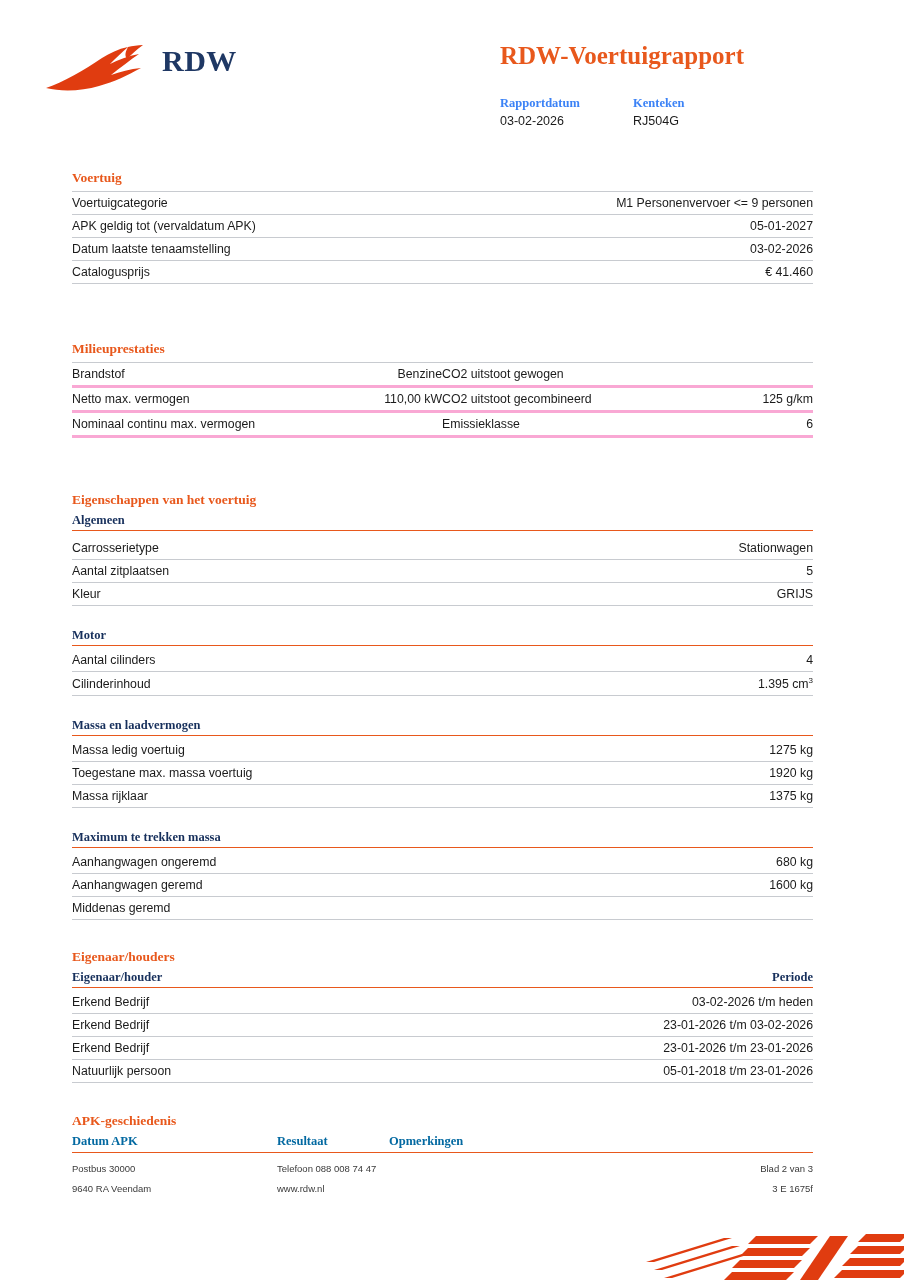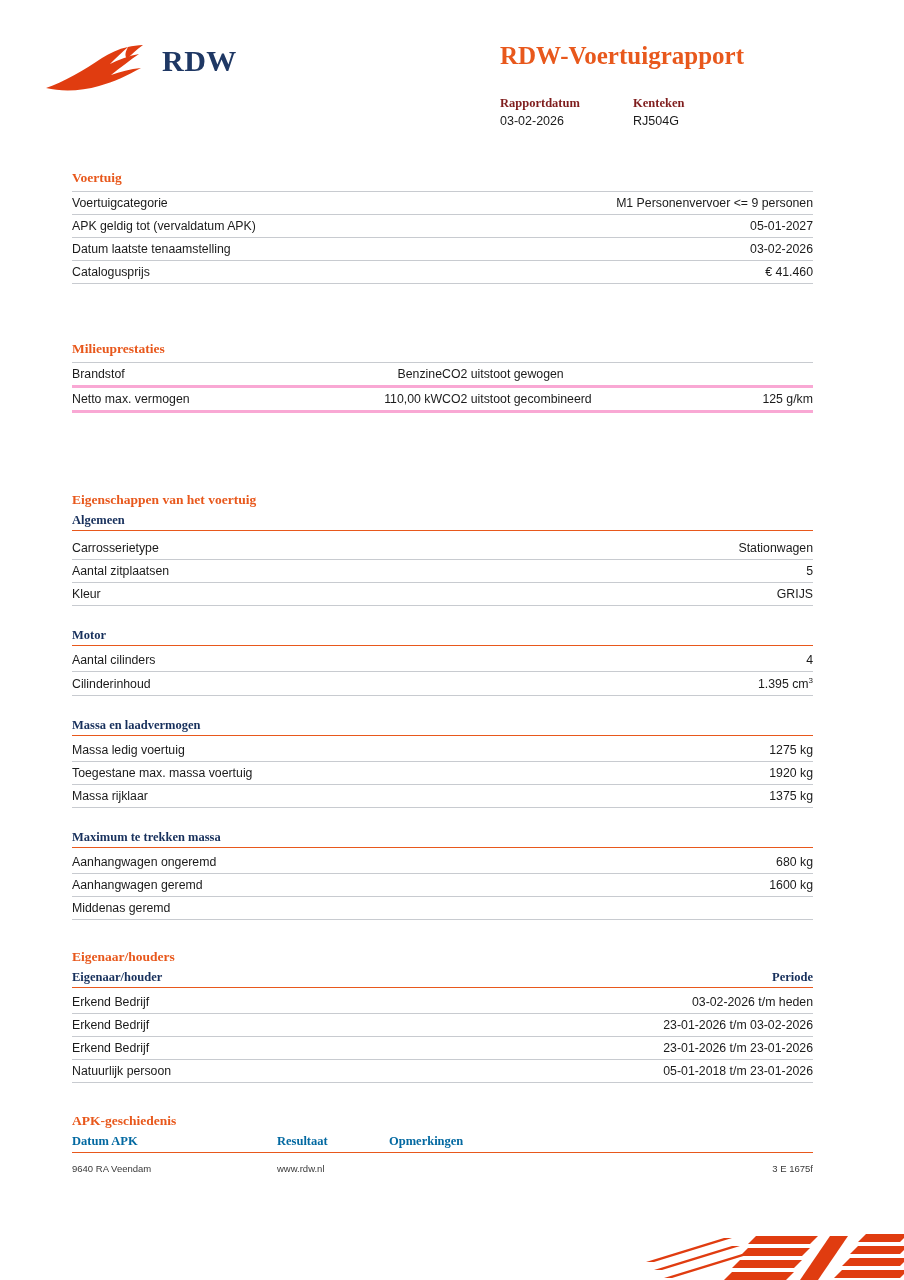--- a/index.html
+++ b/index.html
@@ -59,21 +59,21 @@
     left: 500px;
     top: 96px;
     display: flex;
     gap: 0;
   }
   .meta-col { width: 133px; }
   .meta-label {
     font-family: "Liberation Serif", serif;
     font-weight: bold;
     font-size: 12.5px;
-    color: #7f1d1d;
+    color: #3b82f6;
     margin-bottom: 3px;
   }
   .meta-value { font-size: 12.5px; color: #1b1b1b; }
 
   
   .section { position: absolute; left: 72px; width: 741px; }
   .sec-title {
     font-family: "Liberation Serif", serif;
     font-weight: bold;
     font-size: 13.5px;
@@ -227,20 +227,26 @@
         <td class="e2">Benzine</td>
         <td class="e3">CO2 uitstoot gewogen</td>
         <td class="e4"></td>
       </tr>
       <tr>
         <td class="e1">Netto max. vermogen</td>
         <td class="e2">110,00 kW</td>
         <td class="e3">CO2 uitstoot gecombineerd</td>
         <td class="e4">125 g/km</td>
       </tr>
+      <tr>
+        <td class="e1">Nominaal continu max. vermogen</td>
+        <td class="e2"></td>
+        <td class="e3">Emissieklasse</td>
+        <td class="e4">6</td>
+      </tr>
     </tbody>
       </table>
   </div>
 
   <div class="section" style="top:492px;">
     <div class="sec-title">Eigenschappen van het voertuig</div>
 
     <div class="sub-title">Algemeen</div>
     <table class="rows no-topline" style="margin-top:6px;">
       <tbody>
@@ -341,20 +347,25 @@
   <div class="section" style="top:1113px;">
     <div class="sec-title">APK-geschiedenis</div>
     <div class="apk-head">
       <div class="c1">Datum APK</div>
       <div class="c2">Resultaat</div>
       <div class="c3">Opmerkingen</div>
     </div>
   </div>
 
   <div class="footer">
+    <div class="line">
+      <div class="f1">Postbus 30000</div>
+      <div class="f2">Telefoon 088 008 74 47</div>
+      <div class="f3">Blad 2 van 3</div>
+    </div>
     <div class="line">
       <div class="f1">9640 RA Veendam</div>
       <div class="f2">www.rdw.nl</div>
       <div class="f3">3 E 1675f</div>
     </div>
   </div>
 
   <svg class="footer-art" viewBox="0 0 390 62">
     <g fill="#e03c10">
       <path d="M128 44 L206 20 L214 20 L136 44 Z"></path>

